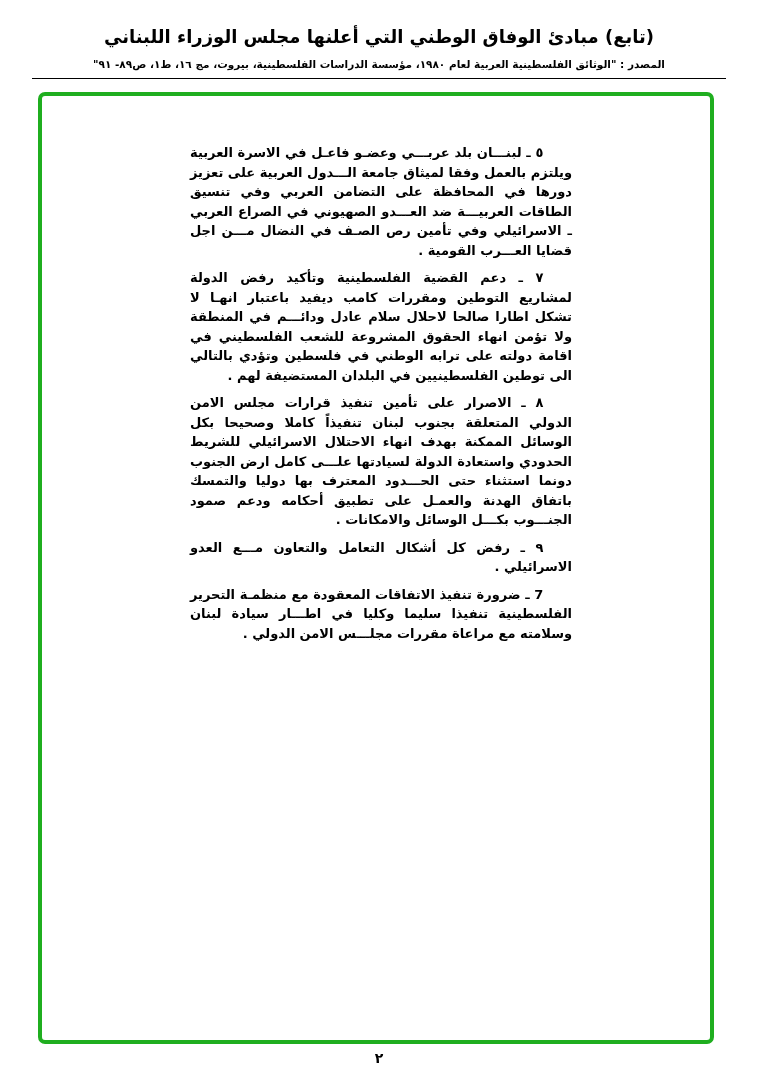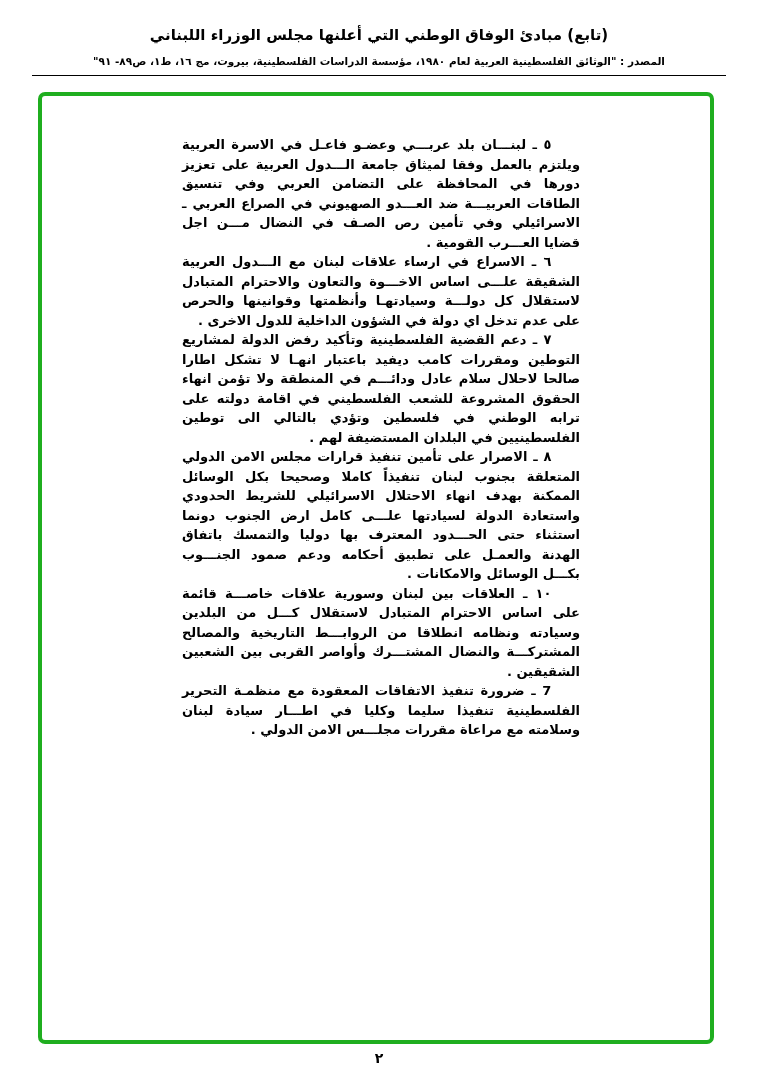--- a/index.html
+++ b/index.html
@@ -13,21 +13,21 @@
     height: 1078px;
     background: #ffffff;
     font-family: "DejaVu Sans", sans-serif;
     overflow: hidden;
   }
   .header {
     direction: rtl;
     text-align: center;
     padding-top: 26px;
     font-weight: bold;
-    font-size: 15px;
+    font-size: 18px;
     color: #000;
     letter-spacing: 0.2px;
   }
   .source-line {
     direction: rtl;
     text-align: center;
     font-weight: bold;
     font-size: 10.5px;
     color: #000;
     margin-top: 11px;
@@ -54,21 +54,21 @@
     right: 178px;
     width: 398px;
     direction: rtl;
     text-align: justify;
     font-weight: bold;
     font-size: 13px;
     line-height: 19.5px;
     color: #000;
   }
   .text-column p {
-    margin: 0;
+    margin: 8px;
     text-indent: 2.2em;
     text-align-last: right;
   }
   .page-number {
     position: absolute;
     bottom: 12px;
     left: 0;
     right: 0;
     text-align: center;
     font-weight: bold;
@@ -84,22 +84,21 @@
   <div class="header">(تابع)  مبادئ الوفاق الوطني التي أعلنها مجلس الوزراء اللبناني</div>
 
   <div class="source-line">المصدر : "الوثائق الفلسطينية العربية لعام ١٩٨٠، مؤسسة الدراسات الفلسطينية، بيروت، مج ١٦، ط١، ص٨٩- ٩١"</div>
 
   <hr class="header-divider">
 
   <div class="green-frame"></div>
 
   <div class="text-column">
     <p>٥ ـ لبنـــان بلد عربـــي وعضـو فاعـل في الاسرة العربية ويلتزم بالعمل وفقا لميثاق جامعة الـــدول العربية على تعزيز دورها في المحافظة على التضامن العربي وفي تنسيق الطاقات العربيـــة ضد العـــدو الصهيوني في الصراع العربي ـ الاسرائيلي وفي تأمين رص الصـف في النضال مـــن اجل قضايا العـــرب القومية .</p>
-    <p>٦ ـ الاسراع في ارساء علاقات لبنان مع الـــدول العربية الشقيقة علـــى اساس الاخـــوة والتعاون والاحترام المتبادل لاستقلال كل دولـــة وسيادتهـا وأنظمتها وقوانينها والحرص على عدم تدخل اي دولة في الشؤون الداخلية للدول الاخرى .</p>
     <p>٧ ـ دعم القضية الفلسطينية وتأكيد رفض الدولة لمشاريع التوطين ومقررات كامب ديفيد باعتبار انهـا لا تشكل اطارا صالحا لاحلال سلام عادل ودائـــم في المنطقة ولا تؤمن انهاء الحقوق المشروعة للشعب الفلسطيني في اقامة دولته على ترابه الوطني في فلسطين وتؤدي بالتالي الى توطين الفلسطينيين في البلدان المستضيفة لهم .</p>
     <p>٨ ـ الاصرار على تأمين تنفيذ قرارات مجلس الامن الدولي المتعلقة بجنوب لبنان تنفيذاً كاملا وصحيحا بكل الوسائل الممكنة بهدف انهاء الاحتلال الاسرائيلي للشريط الحدودي واستعادة الدولة لسيادتها علـــى كامل ارض الجنوب دونما استثناء حتى الحـــدود المعترف بها دوليا والتمسك باتفاق الهدنة والعمـل على تطبيق أحكامه ودعم صمود الجنـــوب بكـــل الوسائل والامكانات .</p>
-    <p>١٠ ـ العلاقات بين لبنان وسورية علاقات خاصـــة قائمة على اساس الاحترام المتبادل لاستقلال كـــل من البلدين وسيادته ونظامه انطلاقا من الروابـــط التاريخية والمصالح المشتركـــة والنضال المشتـــرك وأواصر القربى بين الشعبين الشقيقين .</p>
+    <p>٩ ـ رفض كل أشكال التعامل والتعاون مـــع العدو الاسرائيلي .</p>
     <p>7 ـ ضرورة تنفيذ الاتفاقات المعقودة مع منظمـة التحرير الفلسطينية تنفيذا سليما وكليا في اطـــار سيادة لبنان وسلامته مع مراعاة مقررات مجلـــس الامن الدولي .</p>
   </div>
 
   <div class="page-number">٢</div>
 
 </div>
 
 </body></html>

